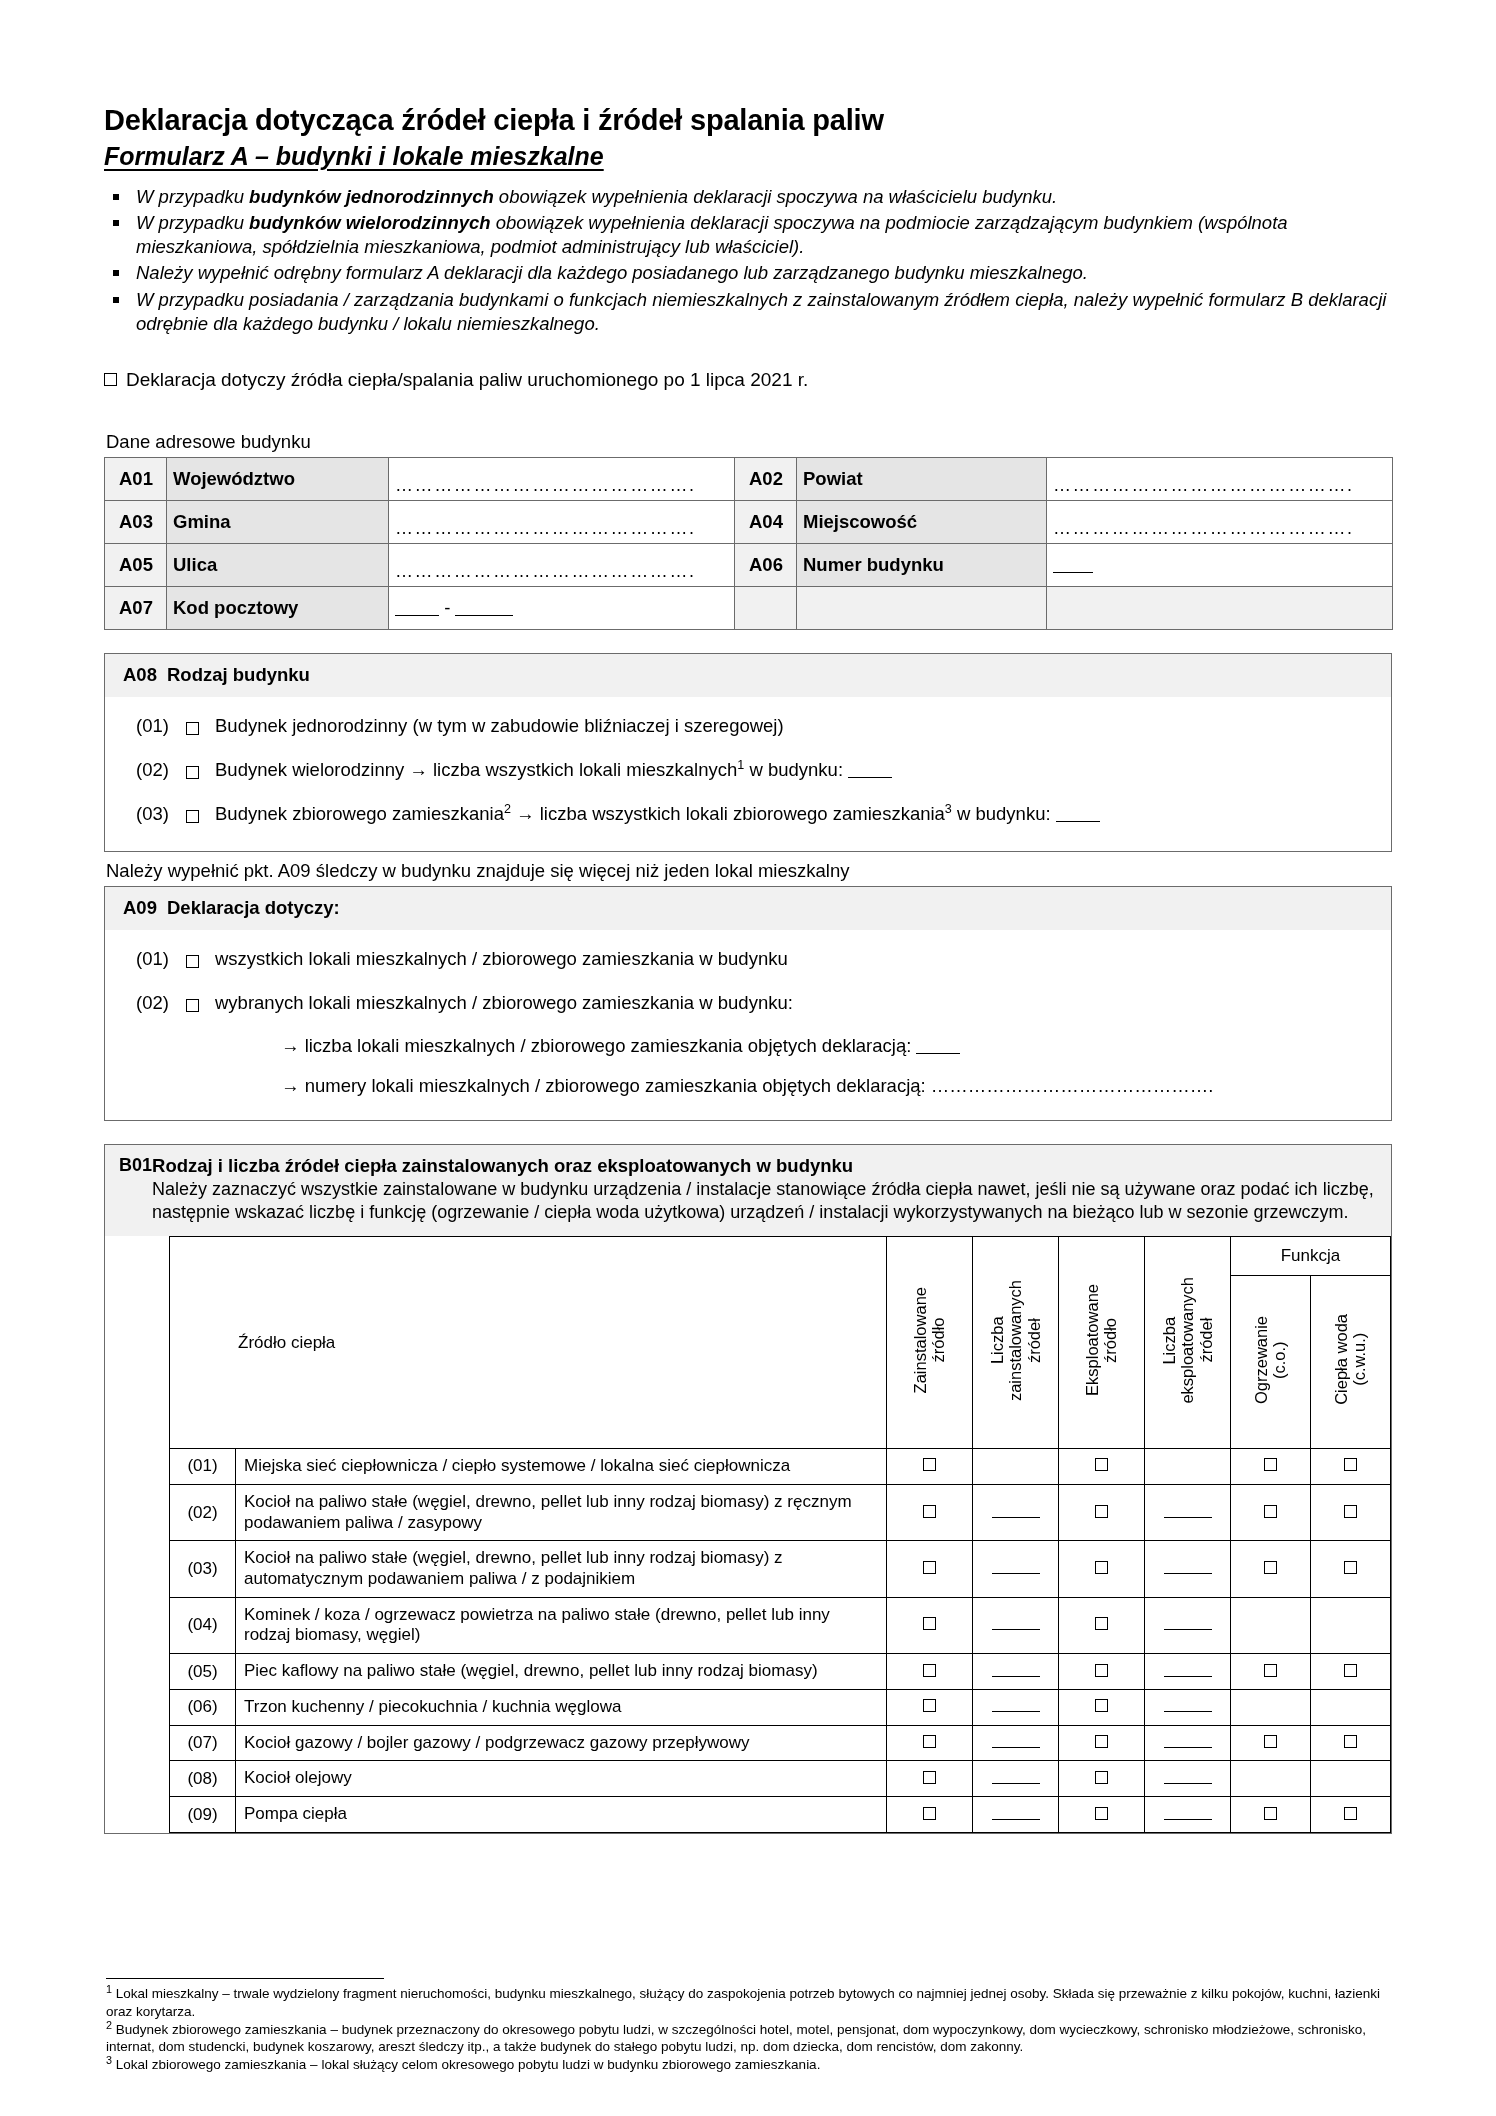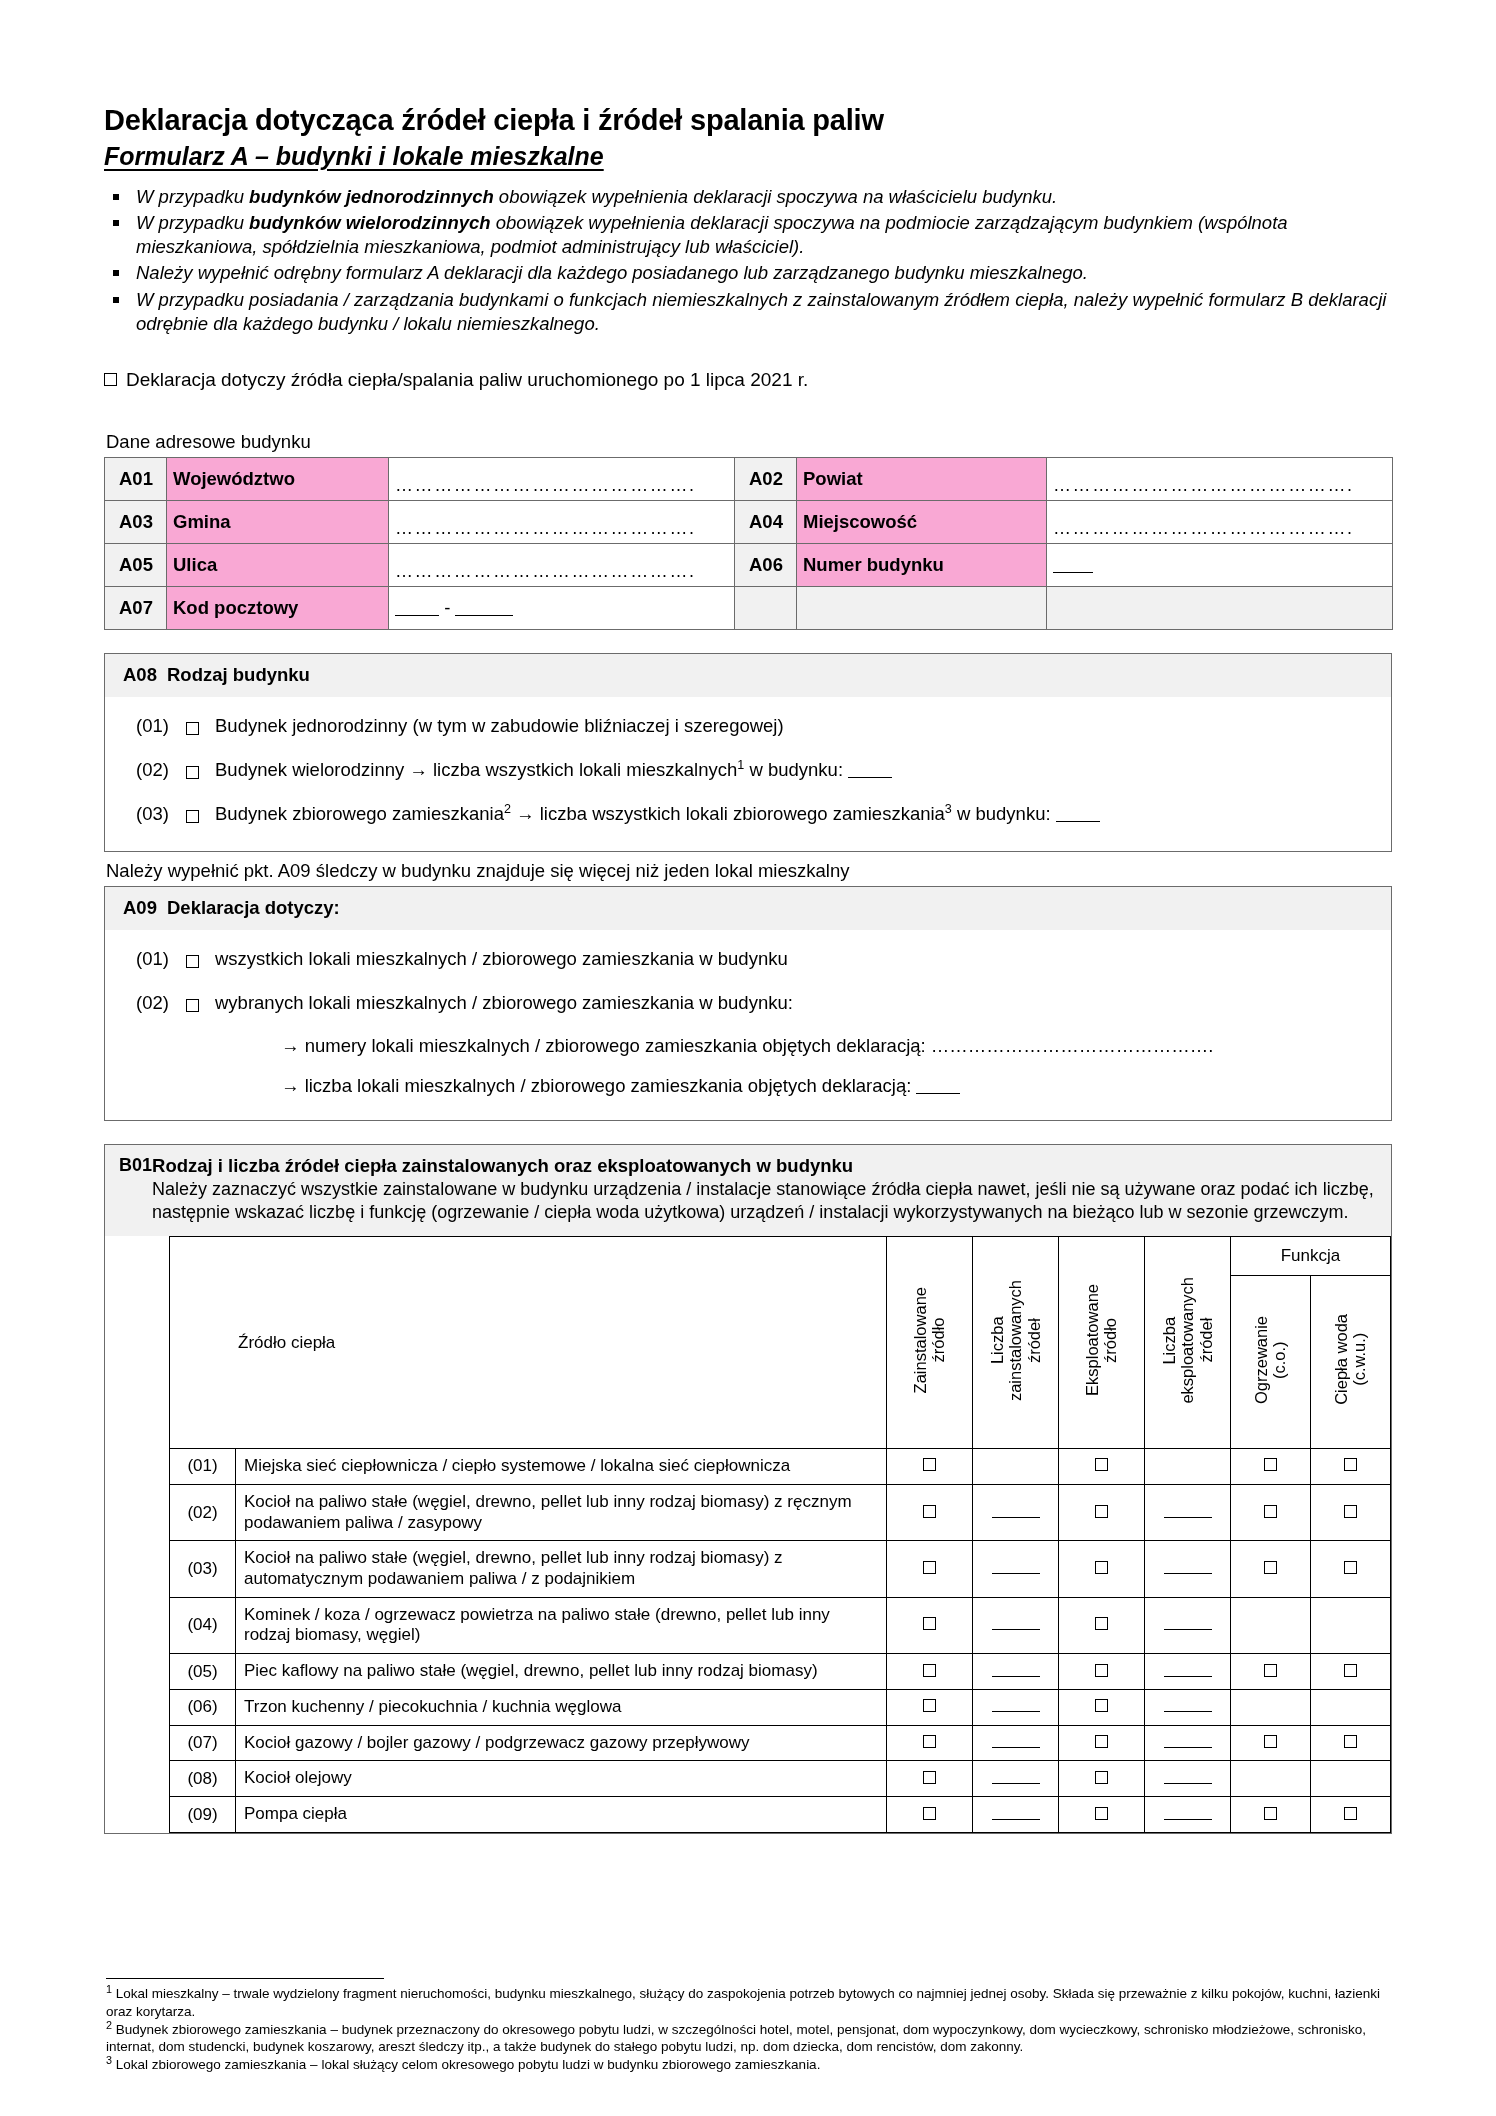--- a/index.html
+++ b/index.html
@@ -104,21 +104,21 @@
     vertical-align: middle;
     font-size: 18.5px;
   }
   td.lbl-code {
     background: #f1f1f1;
     font-weight: bold;
     padding-left: 14px;
     width: 62px;
   }
   td.lbl-name {
-    background: #f9a8d4;
+    background: #e5e5e5;
     font-weight: bold;
     padding-left: 6px;
   }
   td.fill {
     background: #ffffff;
     padding: 0 10px 0 6px;
     position: relative;
   }
   .dots {
     display: block;
@@ -399,24 +399,24 @@
           <span class="num">(01)</span>
           <span class="bx"><span class="cbx"></span></span>
           <span class="txt">wszystkich lokali mieszkalnych / zbiorowego zamieszkania w budynku</span>
         </div>
         <div class="opt">
           <span class="num">(02)</span>
           <span class="bx"><span class="cbx"></span></span>
           <span class="txt">wybranych lokali mieszkalnych / zbiorowego zamieszkania w budynku:</span>
         </div>
         <div class="subopt">
+          <span>→ liczba lokali mieszkalnych  / zbiorowego zamieszkania objętych deklaracją: </span><span class="blank-s"></span>
+        </div>
+        <div class="subopt">
           <span>→ numery lokali mieszkalnych / zbiorowego zamieszkania objętych deklaracją: </span><span>……………………………………….</span>
-        </div>
-        <div class="subopt">
-          <span>→ liczba lokali mieszkalnych  / zbiorowego zamieszkania objętych deklaracją: </span><span class="blank-s"></span>
         </div>
       </div>
     </div>
 
     <div class="boxsec">
       <div class="b01-head">
         <span class="code">B01</span>
         <span class="body">
           <span class="title">Rodzaj i liczba źródeł ciepła zainstalowanych oraz eksploatowanych w budynku</span>
           <span class="desc">Należy zaznaczyć wszystkie zainstalowane w budynku urządzenia / instalacje stanowiące źródła ciepła nawet, jeśli nie są używane oraz podać ich liczbę, następnie wskazać liczbę i funkcję (ogrzewanie / ciepła woda użytkowa) urządzeń / instalacji wykorzystywanych na bieżąco lub w sezonie grzewczym.</span>

